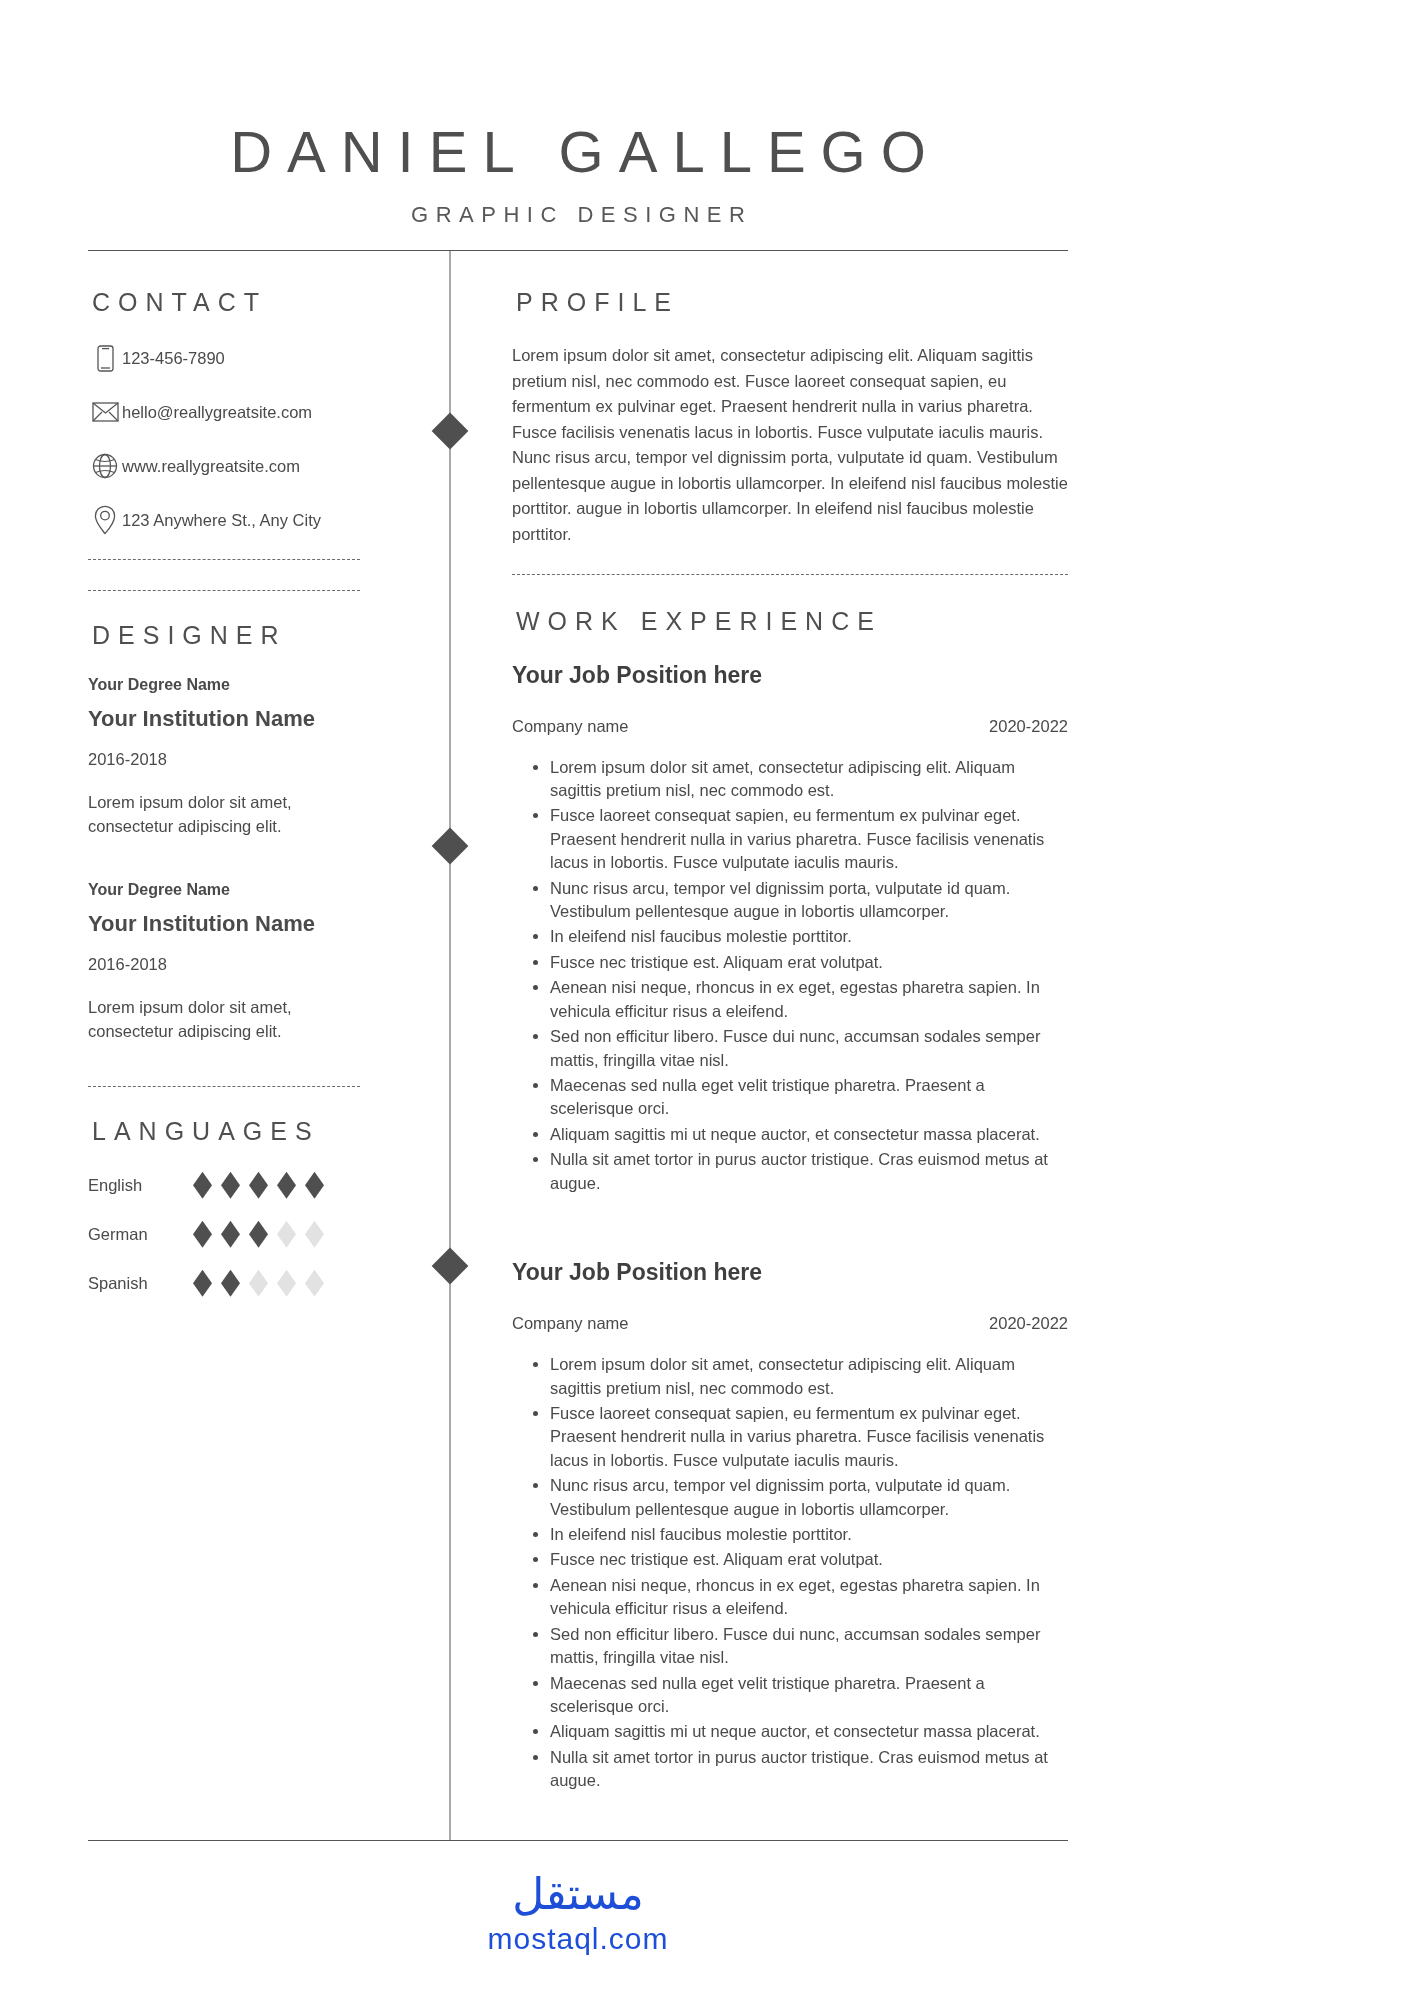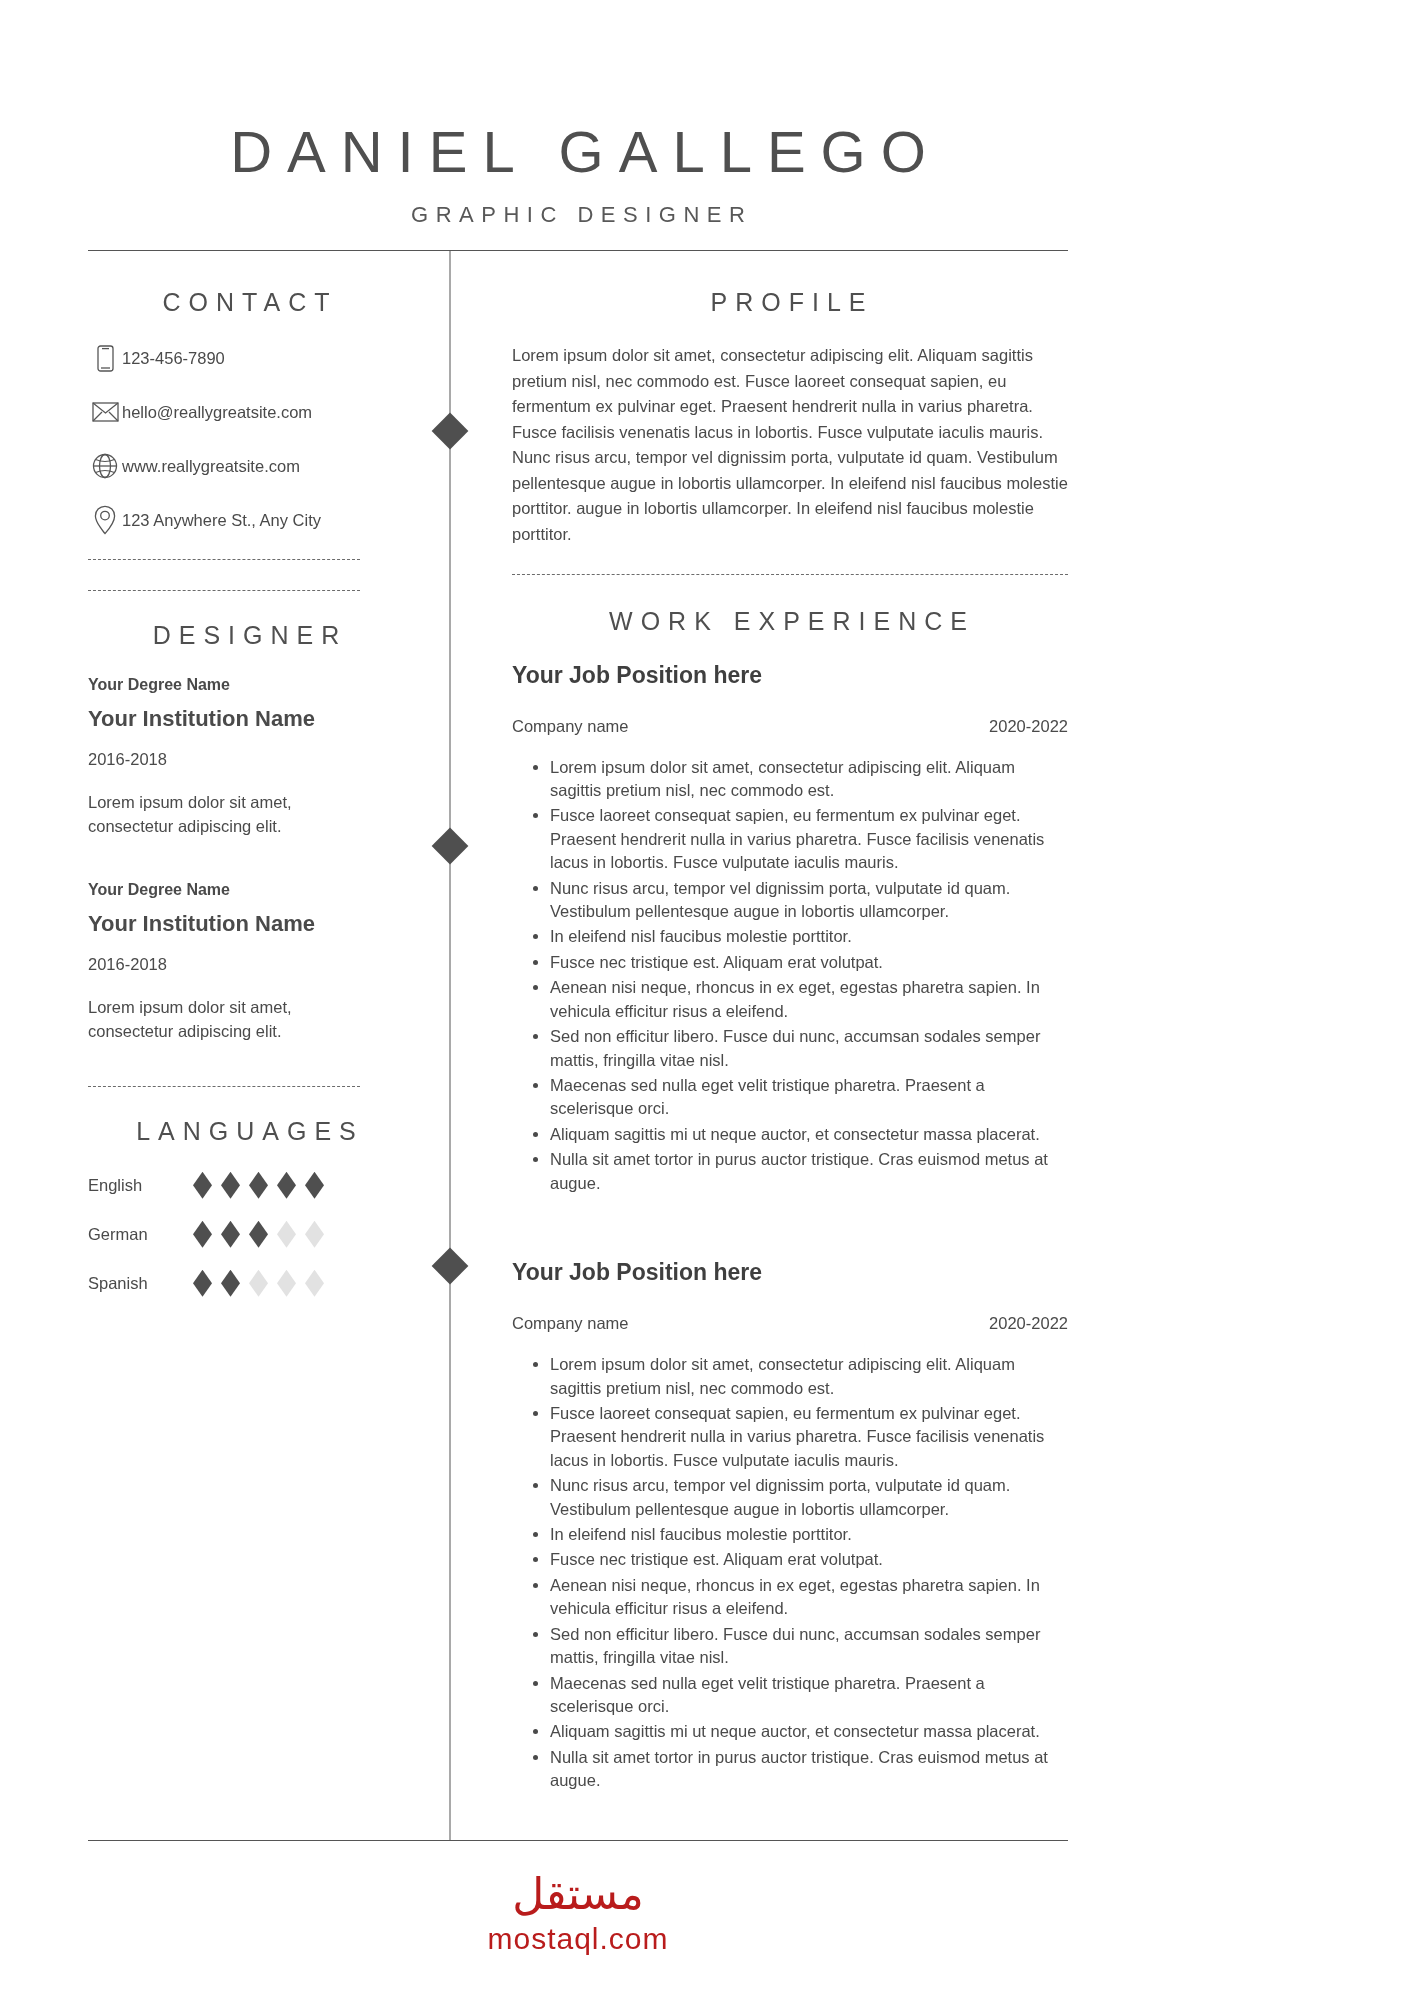--- a/index.html
+++ b/index.html
@@ -110,21 +110,20 @@
   }
 
   
   .sec-head {
     font-size: 25px;
     font-weight: 400;
     letter-spacing: 8px;
     color: #4f4f4f;
     margin-bottom: 26px;
     text-indent: 4px;
-    text-align: center;
   }
   .col-right .sec-head { letter-spacing: 8px; }
 
   
   .contact-list { margin-top: 2px; }
   .contact-row {
     display: flex;
     align-items: center;
     margin-bottom: 24px;
     height: 30px;
@@ -240,21 +239,21 @@
     margin-bottom: 2px;
   }
   .job-gap { height: 46px; }
 
   
   .watermark {
     position: absolute;
     left: 0; right: 0;
     top: 1872px;
     text-align: center;
-    color: #b91c1c;
+    color: #1d4ed8;
     user-select: none;
   }
   .wm-ar {
     font-size: 44px;
     letter-spacing: 2px;
     line-height: 1;
     font-family: "DejaVu Sans", sans-serif;
   }
   .wm-en {
     font-size: 30px;

